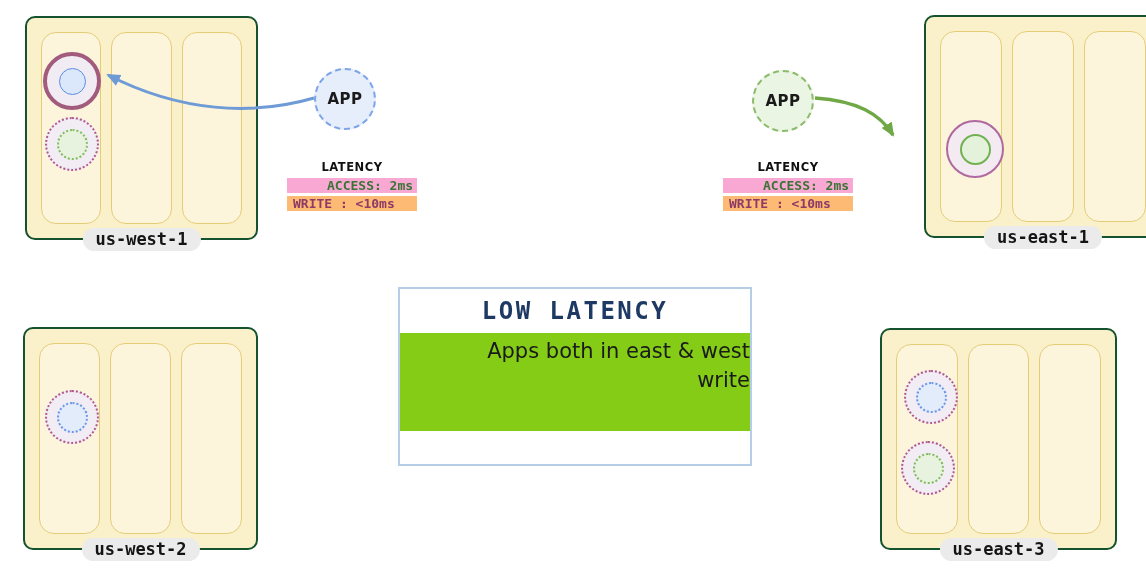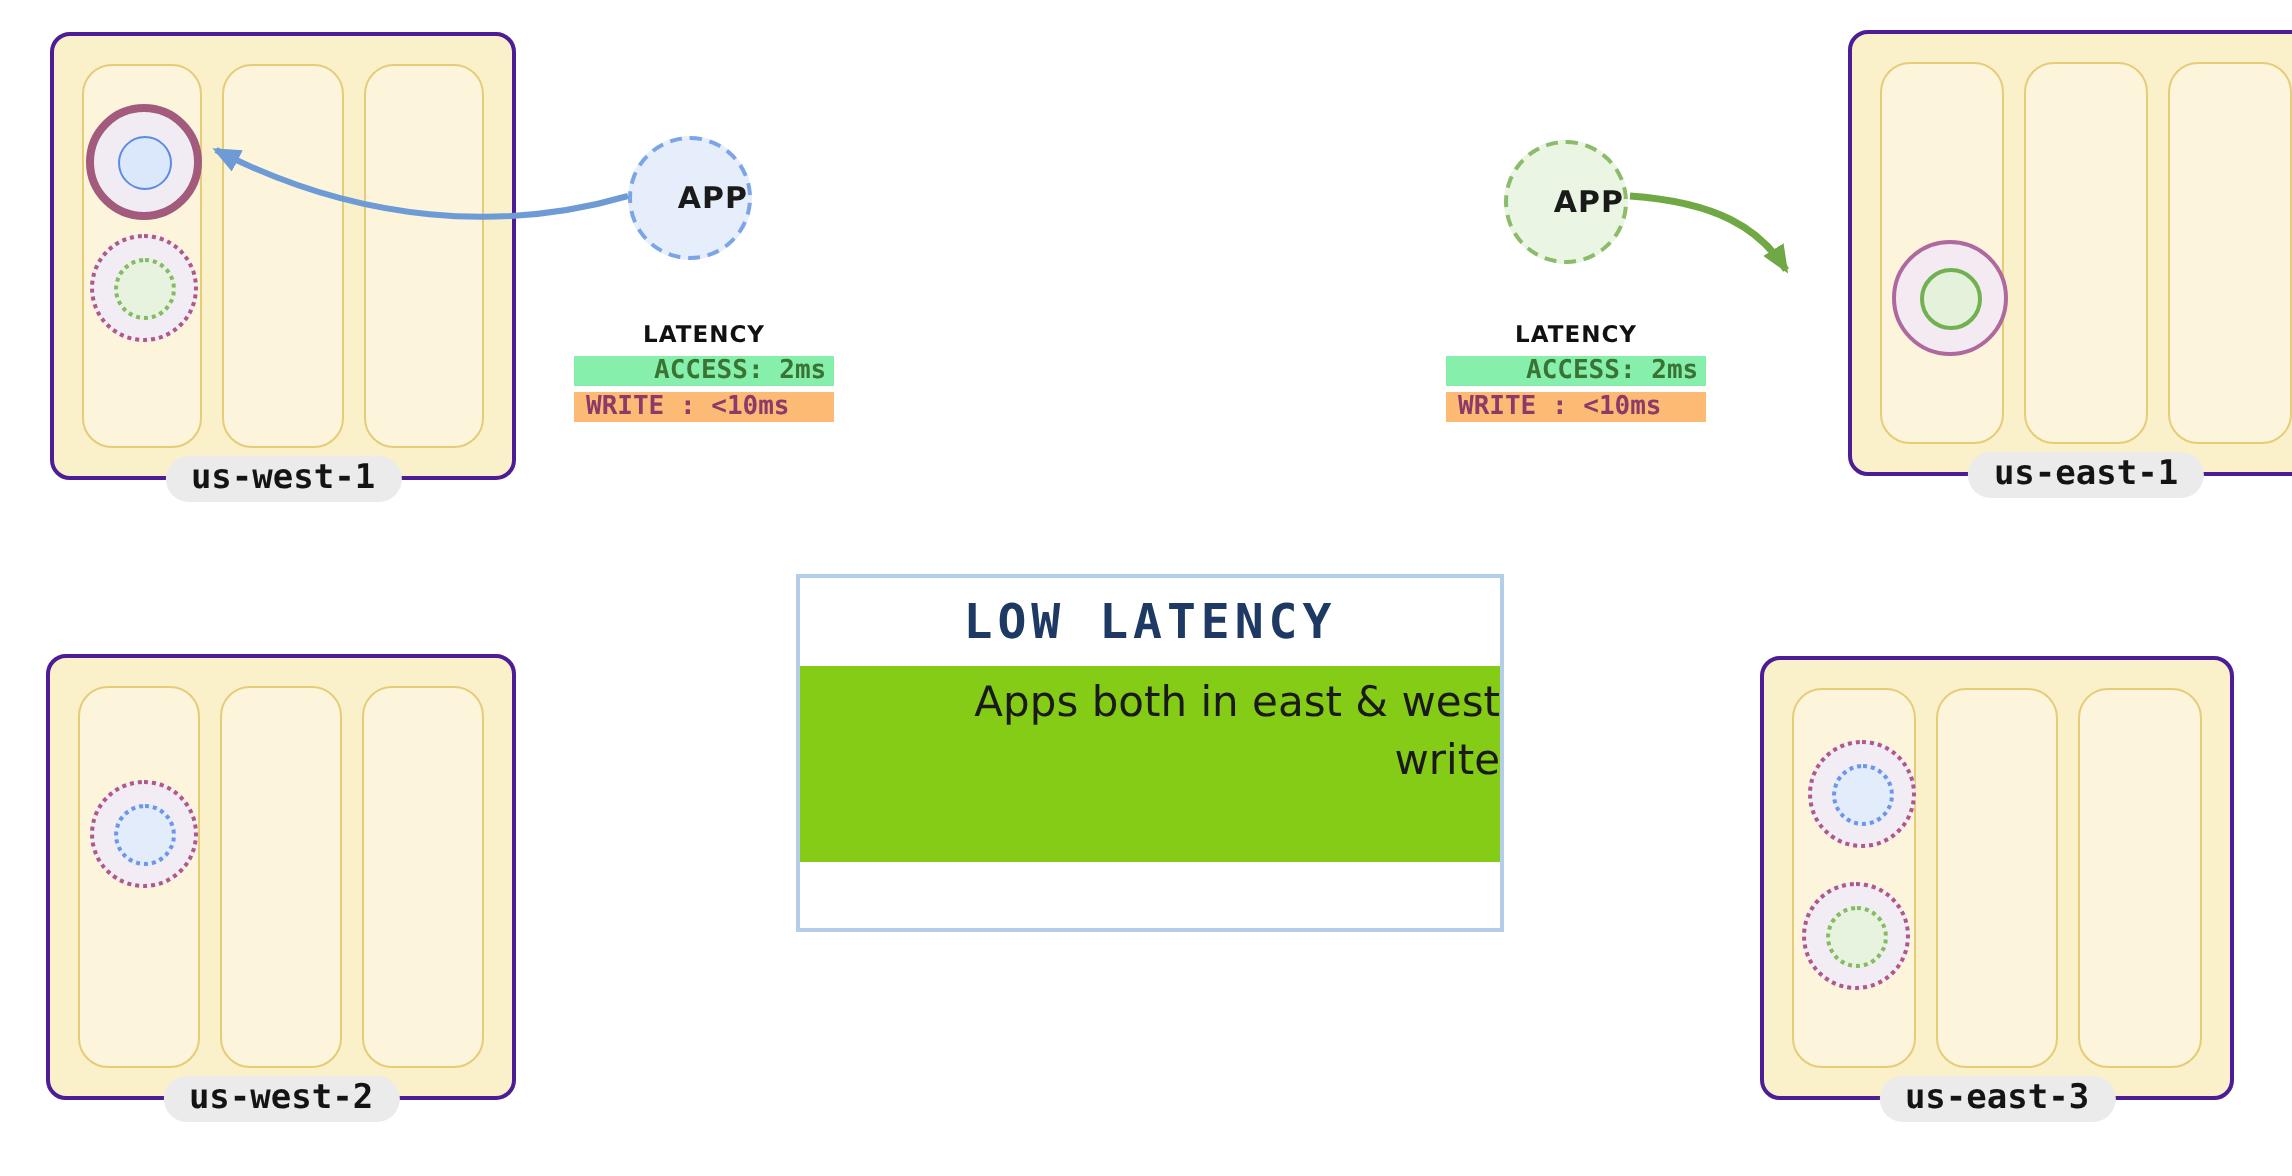--- a/index.html
+++ b/index.html
@@ -2,21 +2,21 @@
 <html><head>
 <meta charset="utf-8">
 <style>
   * { margin:0; padding:0; box-sizing:border-box; }
   body { background:#ffffff; font-family:"DejaVu Sans", sans-serif; }
   .canvas { position:relative; width:1146px; height:588px; background:#ffffff; overflow:hidden; }
 
   
   .region {
     position:absolute; background:#FAF0CA;
-    border:2px solid #4c1d95; border-radius:10px;
+    border:2px solid #14532d; border-radius:10px;
     display:flex; gap:10px; padding:14px;
   }
   .region-us-west-1 { left:25px;  top:16px;  width:233px; height:224px; }
   .region-us-east-1 { left:880px; top:15px;  width:238px; height:223px;margin-left:44px; }
   .region-us-west-2 { left:23px;  top:327px; width:235px; height:223px; }
   .region-us-east-2 { left:880px; top:328px; width:237px; height:222px; }
   .zone {
     flex:1; background:#FCF5DC; border:1.5px solid #E5CD78;
     border-radius:15px; position:relative;
   }
@@ -40,41 +40,41 @@
   .c-w1-a { left:1px;  top:19px; width:58px; height:58px; }
   .c-w1-b { left:3px;  top:84px; width:54px; height:54px; }
   .c-e1-a { left:5px;  top:88px; width:58px; height:58px; }
   .c-w2-a { left:5px;  top:46px; width:54px; height:54px; }
   .c-e2-a { left:7px;  top:25px; width:54px; height:54px; }
   .c-e2-b { left:4px;  top:96px; width:54px; height:54px; }
 
   
   .app-node {
     position:absolute; width:62px; height:62px; border-radius:50%;
-    display:flex; align-items:center; justify-content:flex-end;
+    display:flex; align-items:center; justify-content:center;
     font-size:15px; font-weight:600; letter-spacing:0.5px; color:#1a1a1a; z-index:3;
   }
   .app-west { left:314px; top:68px; border:2px dashed #7CA5E8; background:#E7EEFB; }
   .app-east { left:752px; top:70px; border:2px dashed #8CBB6B; background:#EAF5E3; }
 
   
   .latency-block { position:absolute; width:130px; text-align:center; z-index:3; }
   .latency-west { left:287px; top:139px; }
   .latency-east { left:723px; top:139px; }
   .latency-title {
     font-weight:bold; font-size:11.5px; letter-spacing:0.5px; color:#111;
     margin-bottom:4px;
     margin-top:21px;
   }
   .latency-row {
     height:15px; line-height:15px; margin-top:3px; text-align:left; padding-left:6px;
     font-family:"DejaVu Sans Mono", monospace; font-weight:bold; font-size:13px;
     white-space:pre;
   }
-  .row-access { background:#86efac; color:#3A7434;padding-left:40px; }
+  .row-access { background:#f9a8d4; color:#3A7434;padding-left:40px; }
   .row-write  { background:#fdba74; color:#8C3A67; }
 
   
   .info-box {
     position:absolute; left:398px; top:265px; width:354px; height:179px;
     border:2px solid #B5CEE8; background:#ffffff; z-index:3;margin-top:22px;
   }
   .info-header {
     height:44px; display:flex; align-items:center; justify-content:center;
     font-family:"DejaVu Sans Mono", monospace; font-weight:bold; font-size:24px;

